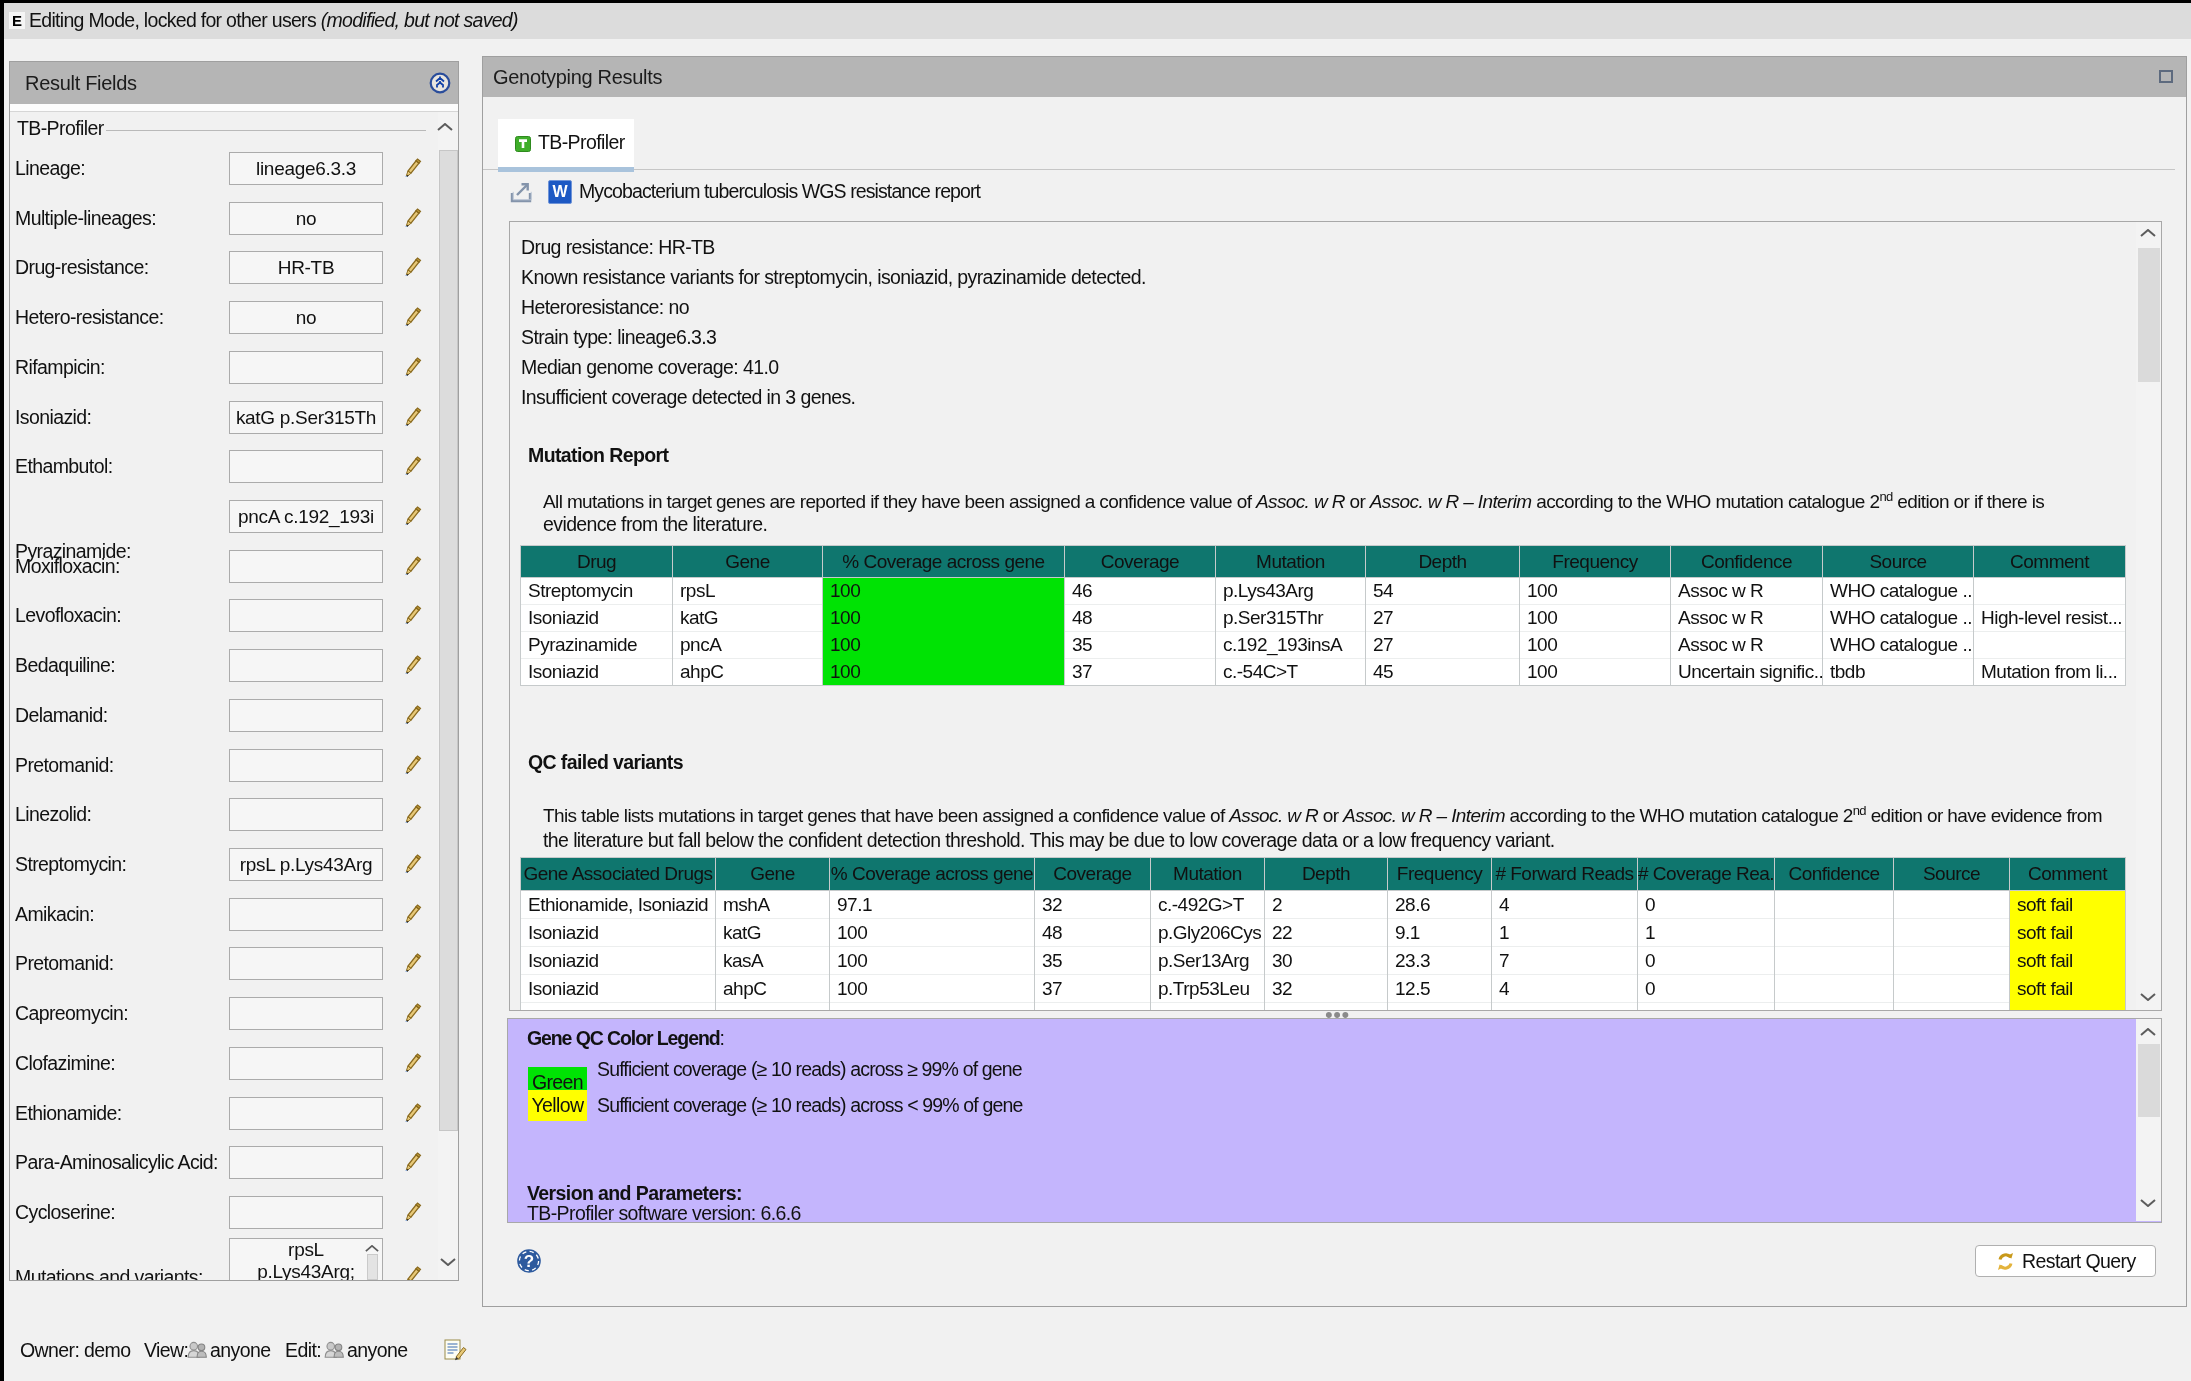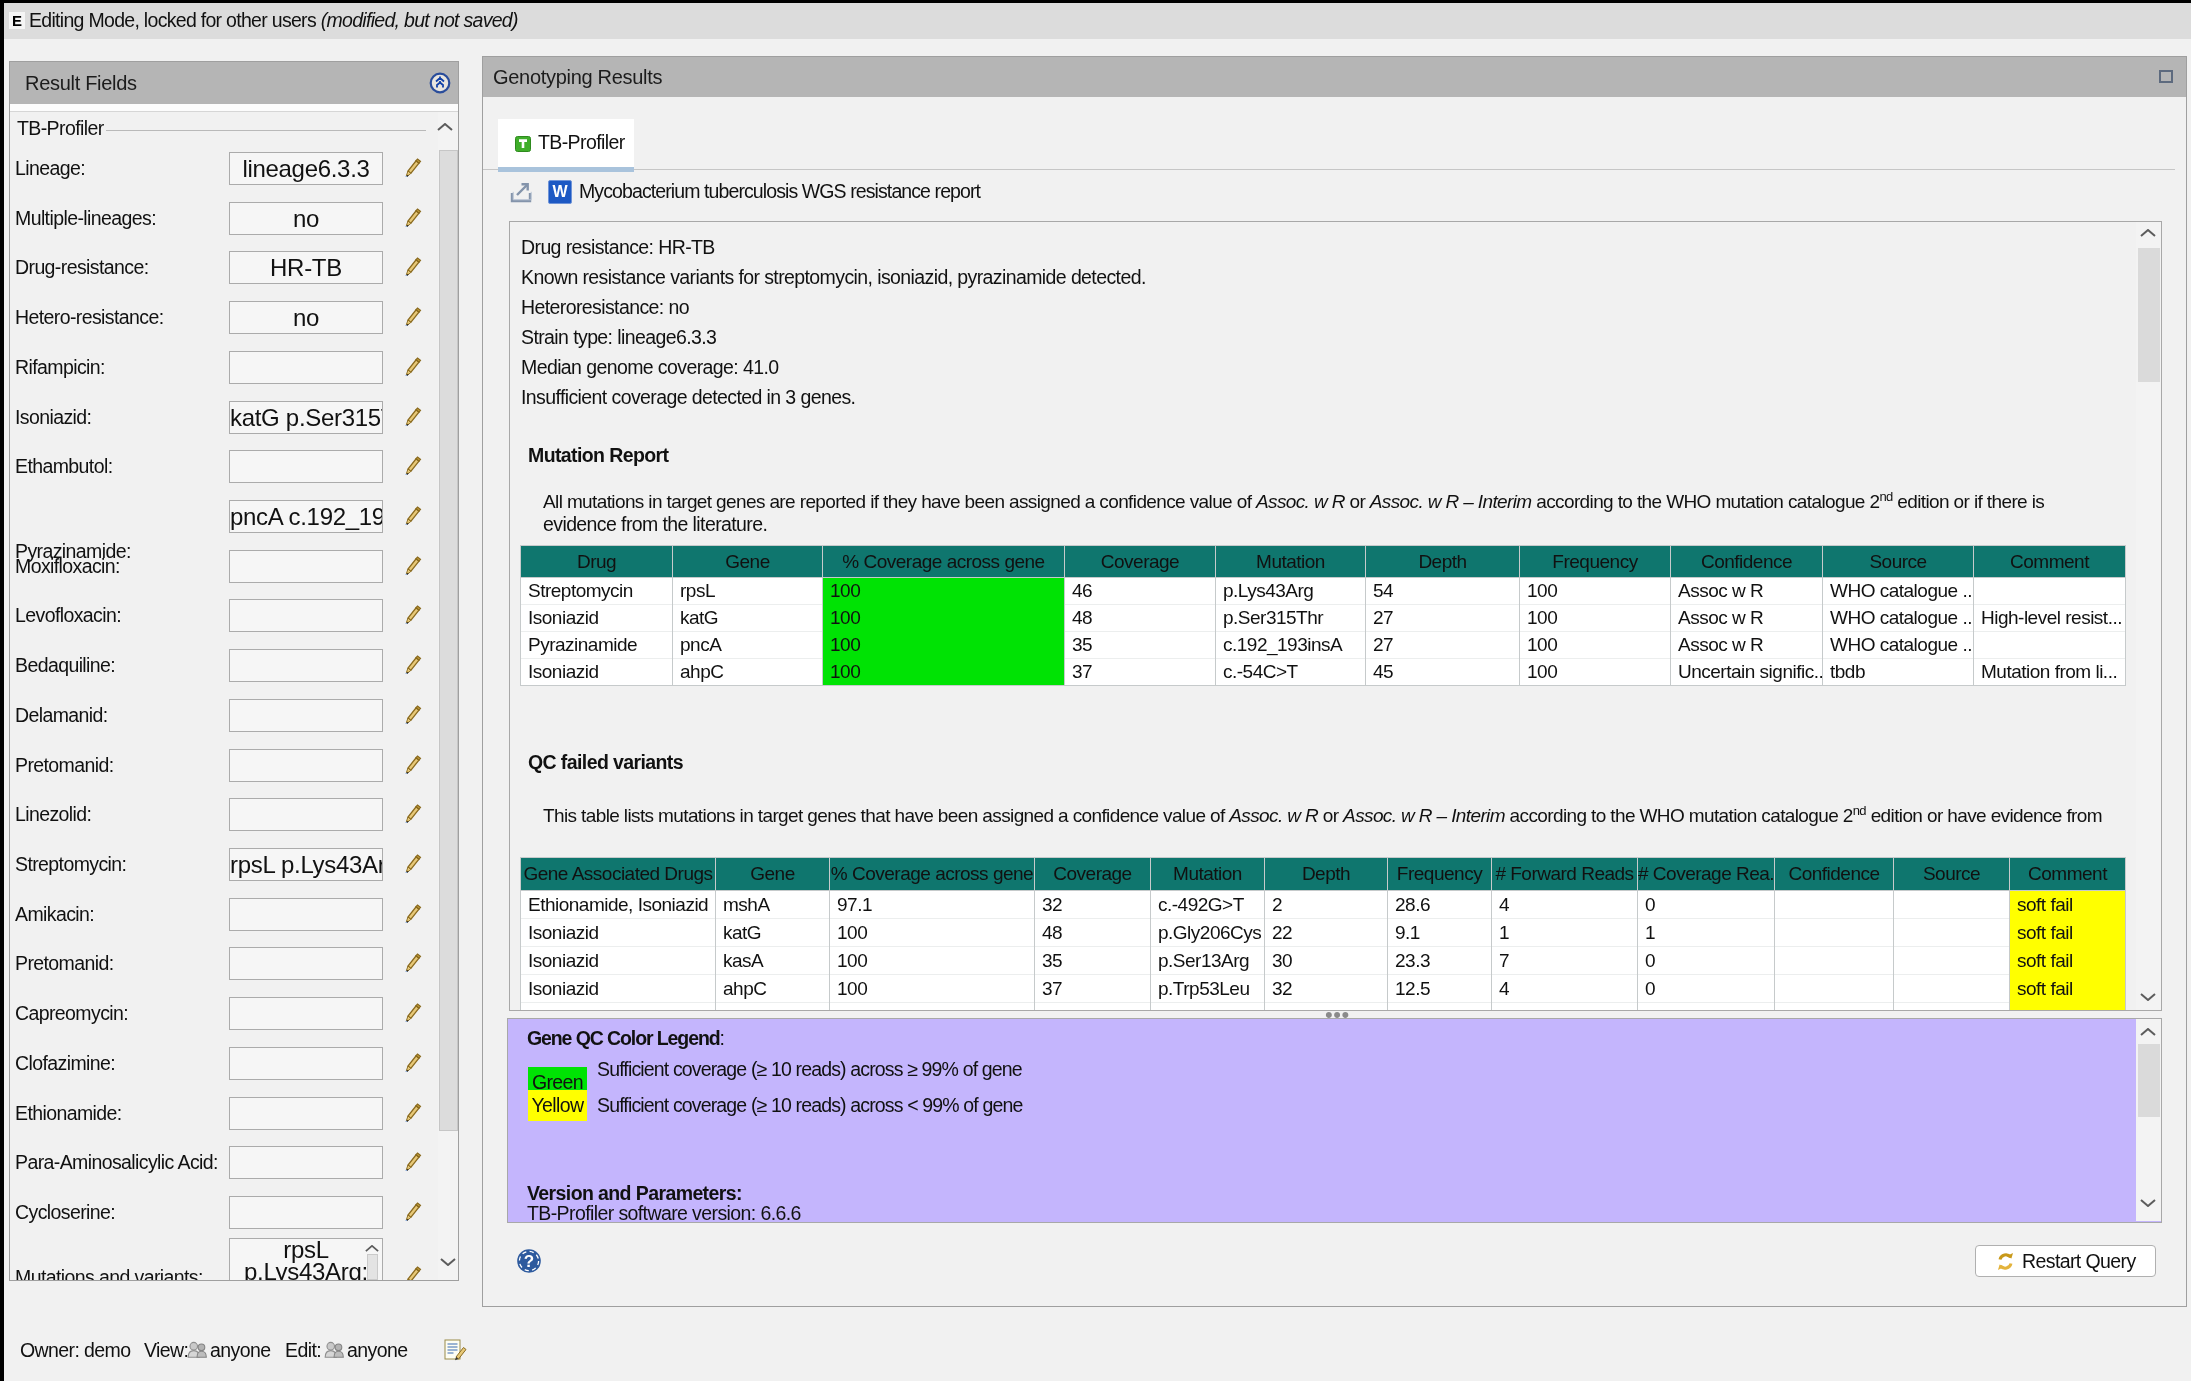--- a/index.html
+++ b/index.html
@@ -1,21 +1,21 @@
 <!DOCTYPE html>
 <html><head><meta charset="utf-8">
 <style>
 *{margin:0;padding:0;box-sizing:border-box;}
 html,body{width:2191px;height:1381px;overflow:hidden;}
 body{font-family:"Liberation Sans",sans-serif;background:#f1f1f1;color:#111;position:relative;}
 .abs{position:absolute;}
 .vc{display:flex;align-items:center;}
 .lbl{position:absolute;font-size:19.5px;letter-spacing:-0.6px;white-space:nowrap;height:24px;line-height:24px;}
 .inp{position:absolute;left:219px;width:154px;height:33px;border:1px solid #ababab;background:#f6f6f6;
- font-size:24px;letter-spacing:-0.3px;text-align:center;line-height:31px;white-space:nowrap;overflow:hidden;}
+ font-size:19px;letter-spacing:-0.3px;text-align:center;line-height:31px;white-space:nowrap;overflow:hidden;}
 .pen{position:absolute;left:393px;width:19px;height:22px;}
 .hd{position:absolute;background:#b5b5b5;}
 .hdt{font-size:20px;letter-spacing:-0.3px;color:#1c1c1c;}
 .sect{position:absolute;font-size:19.5px;letter-spacing:-0.6px;}
 .para{position:absolute;font-size:19px;letter-spacing:-0.62px;white-space:nowrap;height:24px;line-height:24px;}
 .b{font-weight:bold;}
 .i{font-style:italic;}
 table{border-collapse:collapse;table-layout:fixed;}
 td,th{font-size:19px;letter-spacing:-0.5px;font-weight:normal;overflow:hidden;white-space:nowrap;
  border-left:1px solid #c6cacb;border-right:1px solid #c6cacb;padding:0 0 0 7px;text-align:left;vertical-align:middle;}
@@ -295,20 +295,21 @@
             <td>45</td>
             <td>100</td>
             <td>Uncertain signific...</td>
             <td>tbdb</td>
             <td>Mutation from li...</td>
           </tr>
         </tbody>
       </table>
 <div class="abs lbl b" style="left:18px;top:528px;">QC failed variants</div>
 <div class="abs para" style="left:33px;top:577px;">This table lists mutations in target genes that have been assigned a confidence value of <span class="i">Assoc. w R</span> or <span class="i">Assoc. w R – Interim</span> according to the WHO mutation catalogue 2<span style="font-size:13px;vertical-align:7px;">nd</span> edition or have evidence from</div>
+<div class="abs lbl" style="left:33px;top:606px;">the literature but fall below the confident detection threshold. This may be due to low coverage data or a low frequency variant.</div>
 <table class="abs" style="left:10px;top:635px;width:1606px;border:1px solid #c6cacb;">
         <colgroup>
           <col style="width:195px">
           <col style="width:114px">
           <col style="width:205px">
           <col style="width:116px">
           <col style="width:114px">
           <col style="width:123px">
           <col style="width:104px">
           <col style="width:146px">

